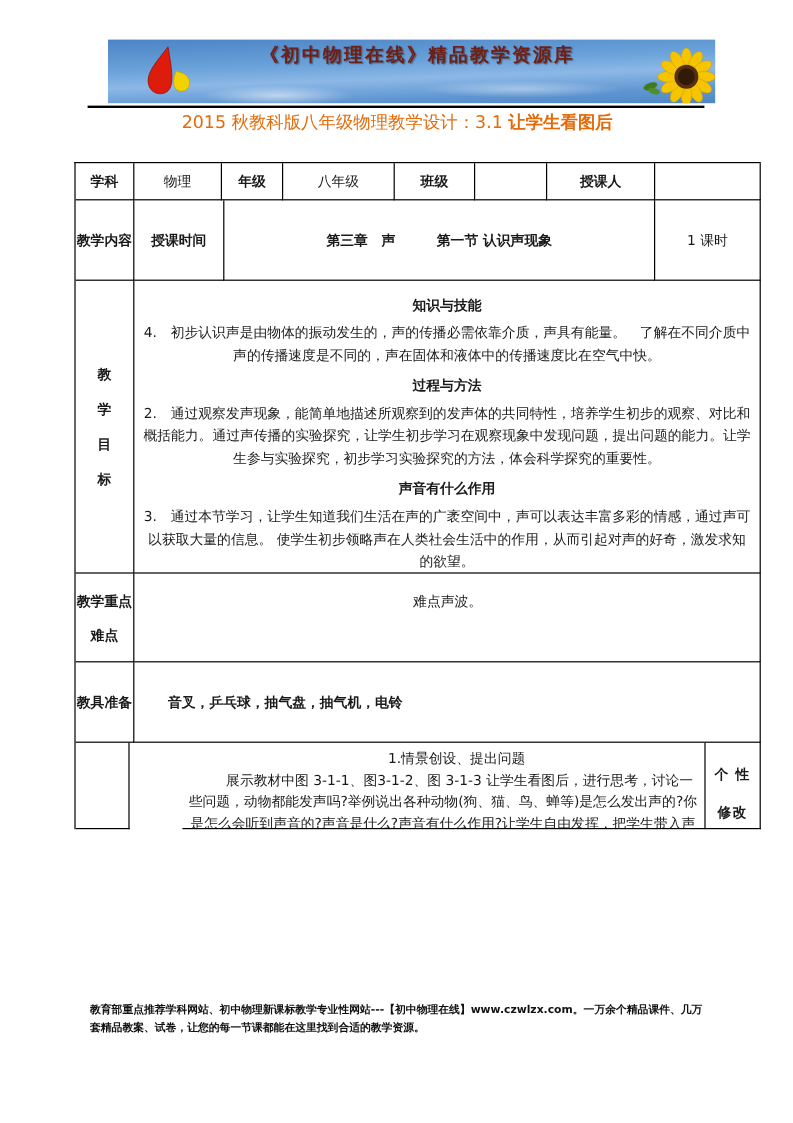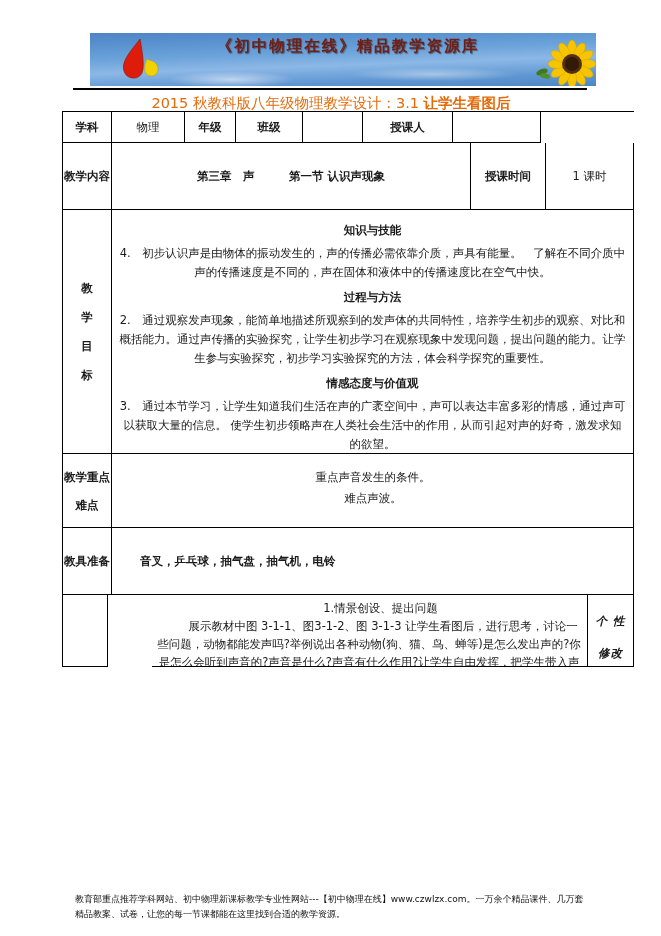--- a/index.html
+++ b/index.html
@@ -38,21 +38,21 @@
   
   .page-title {
     position:absolute; left:75px; top:92px; width:512px;
     text-align:center; font-size:14.5px; line-height:22px;
     color:#e36b0a; white-space:nowrap;
   }
   .page-title .emph { font-weight:bold; }
 
   
   .tbl {
-    position:absolute; left:62px; top:111px; width:571px;
+    position:absolute; left:62px; top:135px; width:571px;
     border-left:1px solid #000; border-top:1px solid #000;
     font-size:11.5px;
   }
   .row { display:flex; }
   .cell {
     box-sizing:border-box;
     border-right:1px solid #000; border-bottom:1px solid #000;
     overflow:hidden;
     text-align:center;
   }
@@ -64,41 +64,41 @@
   .r3 .cell { height:244px; }
   .r4 .cell { height:74px; }
   .r5 .cell { height:67px; }
   .r6 .cell { height:72px; }
 
   .w-label { width:49px; }
   .w-c1v { width:73px; }  .w-c2l { width:51px; }  .w-c2v { width:93px; }
   .w-c3l { width:67px; }  .w-c3v { width:60px; }  .w-c4l { width:90px; }  .w-c4v { width:88px; }
   .w-r2c { width:359px; } .w-r2l { width:75px; }  .w-r2v { width:88px; }
   .w-wide { width:522px; }
-  .w-r6c { width:472px;margin-left:44px; } .w-r6s { width:50px;font-style:italic; }
+  .w-r6c { width:472px;margin-left:44px; } .w-r6s { width:50px; }
 
   .chapter-cell { font-weight:bold; }
 
   .obj-label { flex-direction:column; gap:14px; font-weight:bold; }
   .obj-content { padding:5px 6px 0 6px; }
   .obj-heading { font-weight:bold; line-height:19px; margin:6px 0 4px 0; }
   .obj-para { line-height:19px; margin:4px 0 6px 0; }
 
   .kp-content { padding:13px 6px 0 7px; line-height:21px; }
   .prep-content { display:flex; align-items:center; padding-left:28px; font-weight:bold; }
 
   .proc-content { padding:4px 5px 0 4px; line-height:18px; }
   .proc-step { text-indent:23px; }
   .proc-para { text-indent:28px; }
   .side-note { text-align:center; font-weight:bold; padding-top:10px; line-height:32px; letter-spacing:1px; }
 
   
   .footer {
-    position:absolute; left:75px; top:892px; width:514px;
-    font-size:9px; font-weight:normal; line-height:15px; color:#111;
+    position:absolute; left:75px; top:835px; width:514px;
+    font-size:9px; font-weight:bold; line-height:15px; color:#111;
   }
 </style>
 </head>
 <body>
 
 <div class="page">
 
   <div class="banner">
     <div class="banner-logo">
       <svg width="50" height="44" viewBox="0 0 50 44">
@@ -142,58 +142,58 @@
   <div class="page-title">
     <span>2015 秋教科版八年级物理教学设计：3.1 </span><span class="emph">让学生看图后</span>
   </div>
 
   <div class="tbl">
 
     <div class="row r1">
       <div class="cell vcell lbl w-label">学科</div>
       <div class="cell vcell w-c1v">物理</div>
       <div class="cell vcell lbl w-c2l">年级</div>
+      <div class="cell vcell w-c2v">八年级</div>
       <div class="cell vcell lbl w-c3l">班级</div>
       <div class="cell vcell w-c3v"></div>
       <div class="cell vcell lbl w-c4l">授课人</div>
       <div class="cell vcell w-c4v"></div>
     </div>
 
     <div class="row r2">
       <div class="cell vcell lbl w-label">
         <span class="lbl-span">教学内容</span>
       </div>
+      <div class="cell vcell lbl w-r2l">授课时间</div>
       <div class="cell vcell chapter-cell w-r2c">第三章　声　　　第一节 认识声现象</div>
-      <div class="cell vcell lbl w-r2l">授课时间</div>
       <div class="cell vcell w-r2v">1 课时</div>
     </div>
 
     <div class="row r3">
       <div class="cell vcell obj-label w-label">
         <span>教</span>
         <span>学</span>
         <span>目</span>
         <span>标</span>
       </div>
       <div class="cell obj-content w-wide">
         <div class="obj-heading">知识与技能</div>
         <div class="obj-para">4.　初步认识声是由物体的振动发生的，声的传播必需依靠介质，声具有能量。　了解在不同介质中声的传播速度是不同的，声在固体和液体中的传播速度比在空气中快。</div>
         <div class="obj-heading">过程与方法</div>
         <div class="obj-para">2.　通过观察发声现象，能简单地描述所观察到的发声体的共同特性，培养学生初步的观察、对比和概括能力。通过声传播的实验探究，让学生初步学习在观察现象中发现问题，提出问题的能力。让学生参与实验探究，初步学习实验探究的方法，体会科学探究的重要性。</div>
-        <div class="obj-heading">情感态度与价值观</div>
+        <div class="obj-heading">声音有什么作用</div>
         <div class="obj-para">3.　通过本节学习，让学生知道我们生活在声的广袤空间中，声可以表达丰富多彩的情感，通过声可以获取大量的信息。 使学生初步领略声在人类社会生活中的作用，从而引起对声的好奇，激发求知的欲望。</div>
       </div>
     </div>
 
     <div class="row r4">
       <div class="cell vcell lbl w-label">
         <span class="lbl-span">教学重点难点</span>
       </div>
       <div class="cell kp-content w-wide">
-        <div>重点声音发生的条件。</div>
         <div>难点声波。</div>
       </div>
     </div>
 
     <div class="row r5">
       <div class="cell vcell lbl w-label">
         <span class="lbl-span">教具准备</span>
       </div>
       <div class="cell prep-content w-wide">音叉，乒乓球，抽气盘，抽气机，电铃</div>
     </div>

